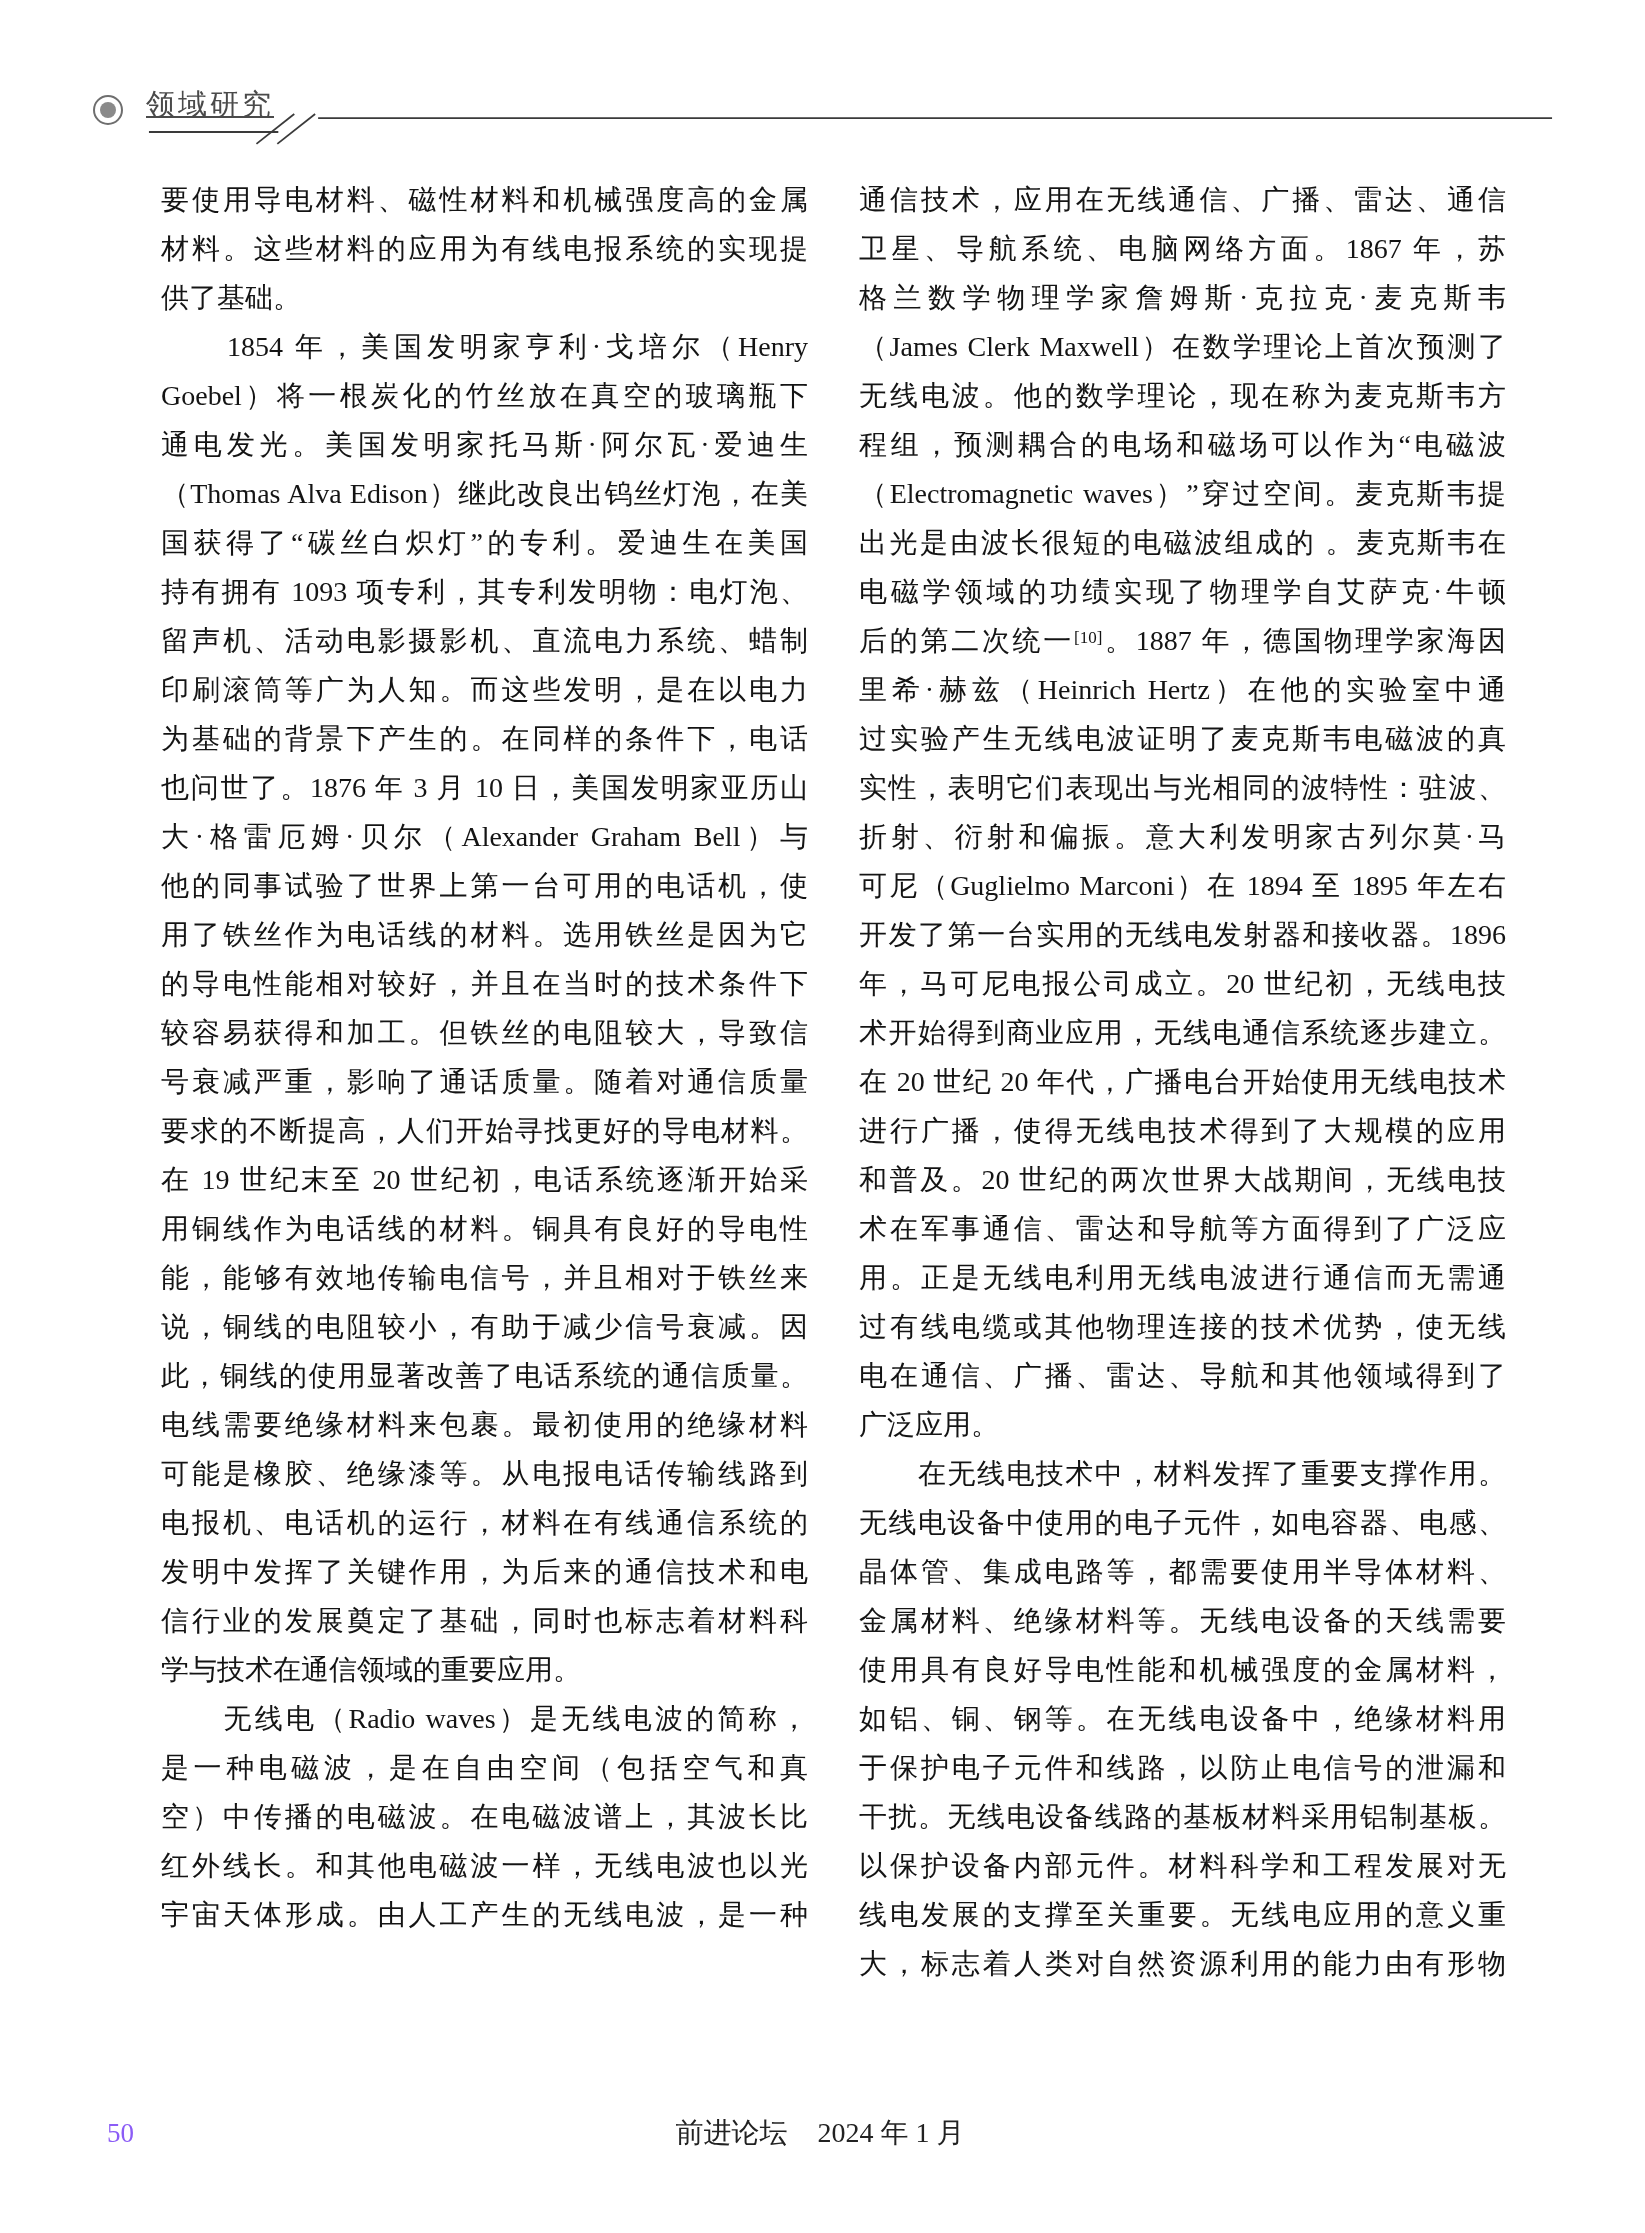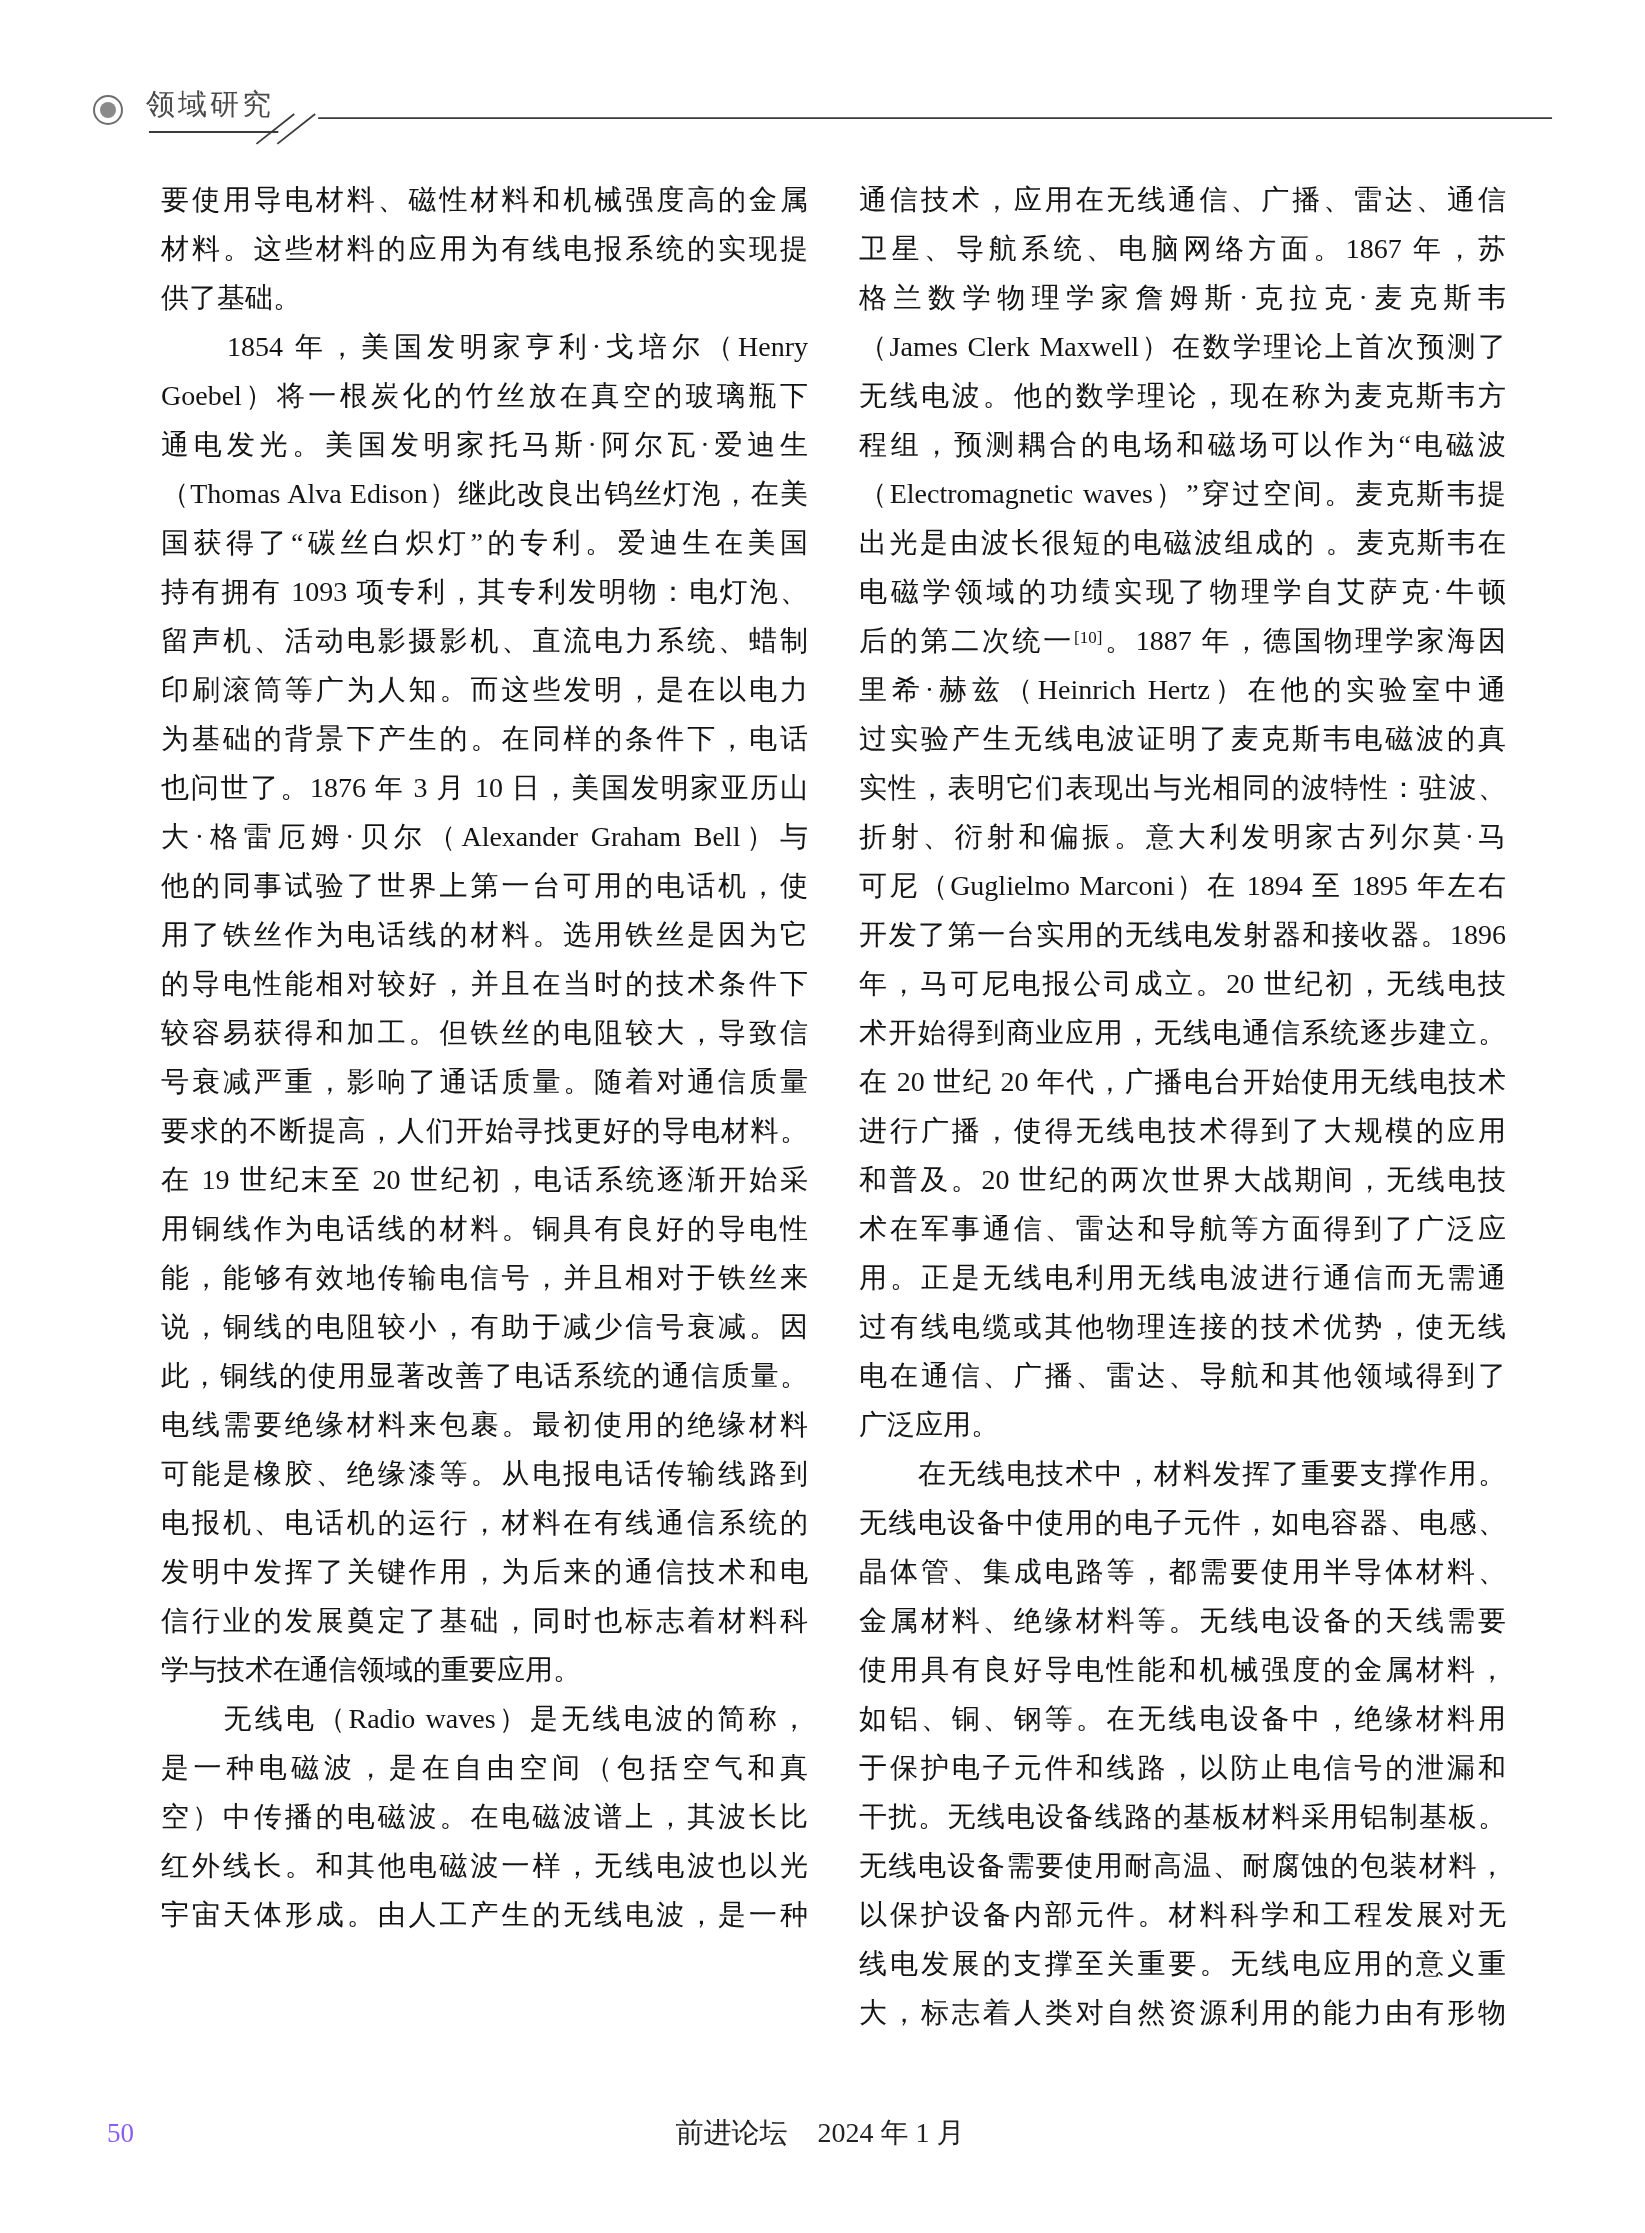--- a/index.html
+++ b/index.html
@@ -16,21 +16,21 @@
     position:absolute;left:93px;top:95px;
     width:30px;height:30px;border:2px solid #6e6e6e;border-radius:50%;
     box-sizing:border-box;
   }
   .bullseye .dot{
     position:absolute;left:50%;top:50%;width:16px;height:16px;margin:-8px 0 0 -8px;
     background:#8a8a8a;border-radius:50%;
   }
   .hdr-label{
     position:absolute;left:146px;top:84px;
-    font-size:29px;line-height:40px;color:#4a4a4a;letter-spacing:3px;
+    font-size:29px;line-height:40px;color:#4a4a4a;letter-spacing:3px;text-decoration:underline;
   }
   .hdr-rule{position:absolute;left:139px;top:104px;}
   
   .column{
     position:absolute;top:175px;width:647px;
   }
   .col-left{left:161px;}
   .col-right{left:859px;}
   .line{
     height:49px;line-height:49px;
@@ -136,21 +136,20 @@
       <div class="line just">电在通信、广播、雷达、导航和其他领域得到了</div>
       <div class="line">广泛应用。</div>
       <div class="line just">　　在无线电技术中，材料发挥了重要支撑作用。</div>
       <div class="line just">无线电设备中使用的电子元件，如电容器、电感、</div>
       <div class="line just">晶体管、集成电路等，都需要使用半导体材料、</div>
       <div class="line just">金属材料、绝缘材料等。无线电设备的天线需要</div>
       <div class="line just">使用具有良好导电性能和机械强度的金属材料，</div>
       <div class="line just">如铝、铜、钢等。在无线电设备中，绝缘材料用</div>
       <div class="line just">于保护电子元件和线路，以防止电信号的泄漏和</div>
       <div class="line just">干扰。无线电设备线路的基板材料采用铝制基板。</div>
-      <div class="line just">无线电设备需要使用耐高温、耐腐蚀的包装材料，</div>
       <div class="line just">以保护设备内部元件。材料科学和工程发展对无</div>
       <div class="line just">线电发展的支撑至关重要。无线电应用的意义重</div>
       <div class="line just">大，标志着人类对自然资源利用的能力由有形物</div>
     </div>
 
   <div class="footer-pageno">50</div>
   <div class="footer-journal">
     <span>前进论坛</span><span class="issue">2024 年 1 月</span>
   </div>
 

